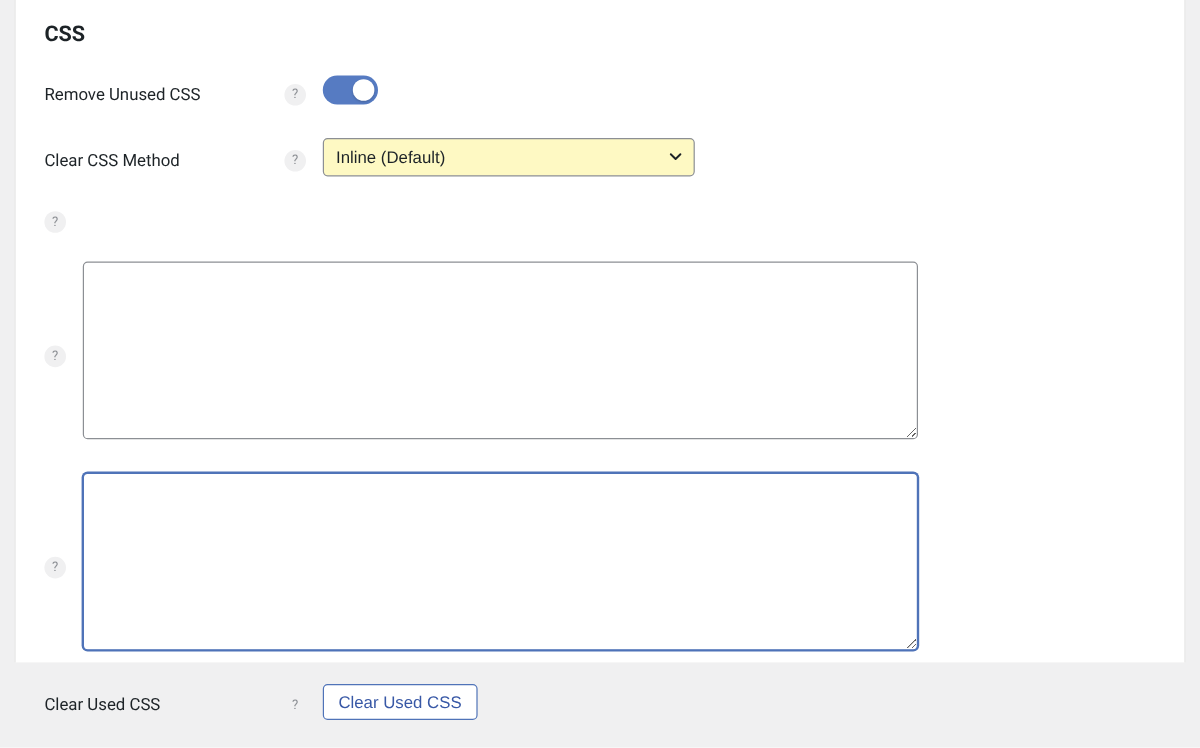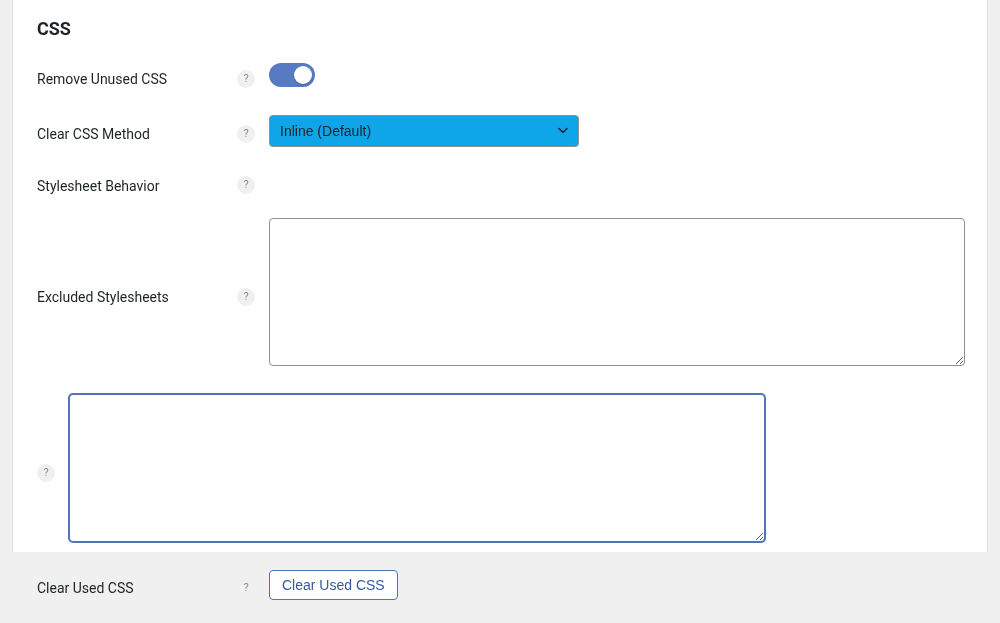--- a/index.html
+++ b/index.html
@@ -79,21 +79,21 @@
     
     .select-wrap {
       position: relative;
       width: 310px;
     }
     .select {
       width: 100%;
       height: 32px;
       border: 1px solid #8c8f94;
       border-radius: 4px;
-      background: #0ea5e9;
+      background: #fef9c3;
       padding: 0 28px 0 10px;
       font-size: 14px;
       color: #1d2327;
       appearance: none;
       -webkit-appearance: none;
       cursor: pointer;
     }
     .select-chevron {
       position: absolute;
       right: 10px;
@@ -159,26 +159,24 @@
         <span class="select-chevron">
           <svg width="12" height="12" viewBox="0 0 12 12">
               <path d="M2 4 L6 8 L10 4" stroke="#1d2327" stroke-width="1.6" fill="none" stroke-linecap="round" stroke-linejoin="round"></path>
             </svg>
         </span>
       </div>
     </div>
   </div>
 
   <div class="row">
-    <div class="row-label">Stylesheet Behavior</div>
     <div class="help">?</div>
   </div>
 
   <div class="row">
-    <div class="row-label">Excluded Stylesheets</div>
     <div class="help">?</div>
     <div class="control">
       <textarea class="ta" style=""></textarea>
     </div>
   </div>
 
   <div class="row">
     <div class="help">?</div>
     <div class="control">
       <textarea class="ta ta-focused" style=""></textarea>

